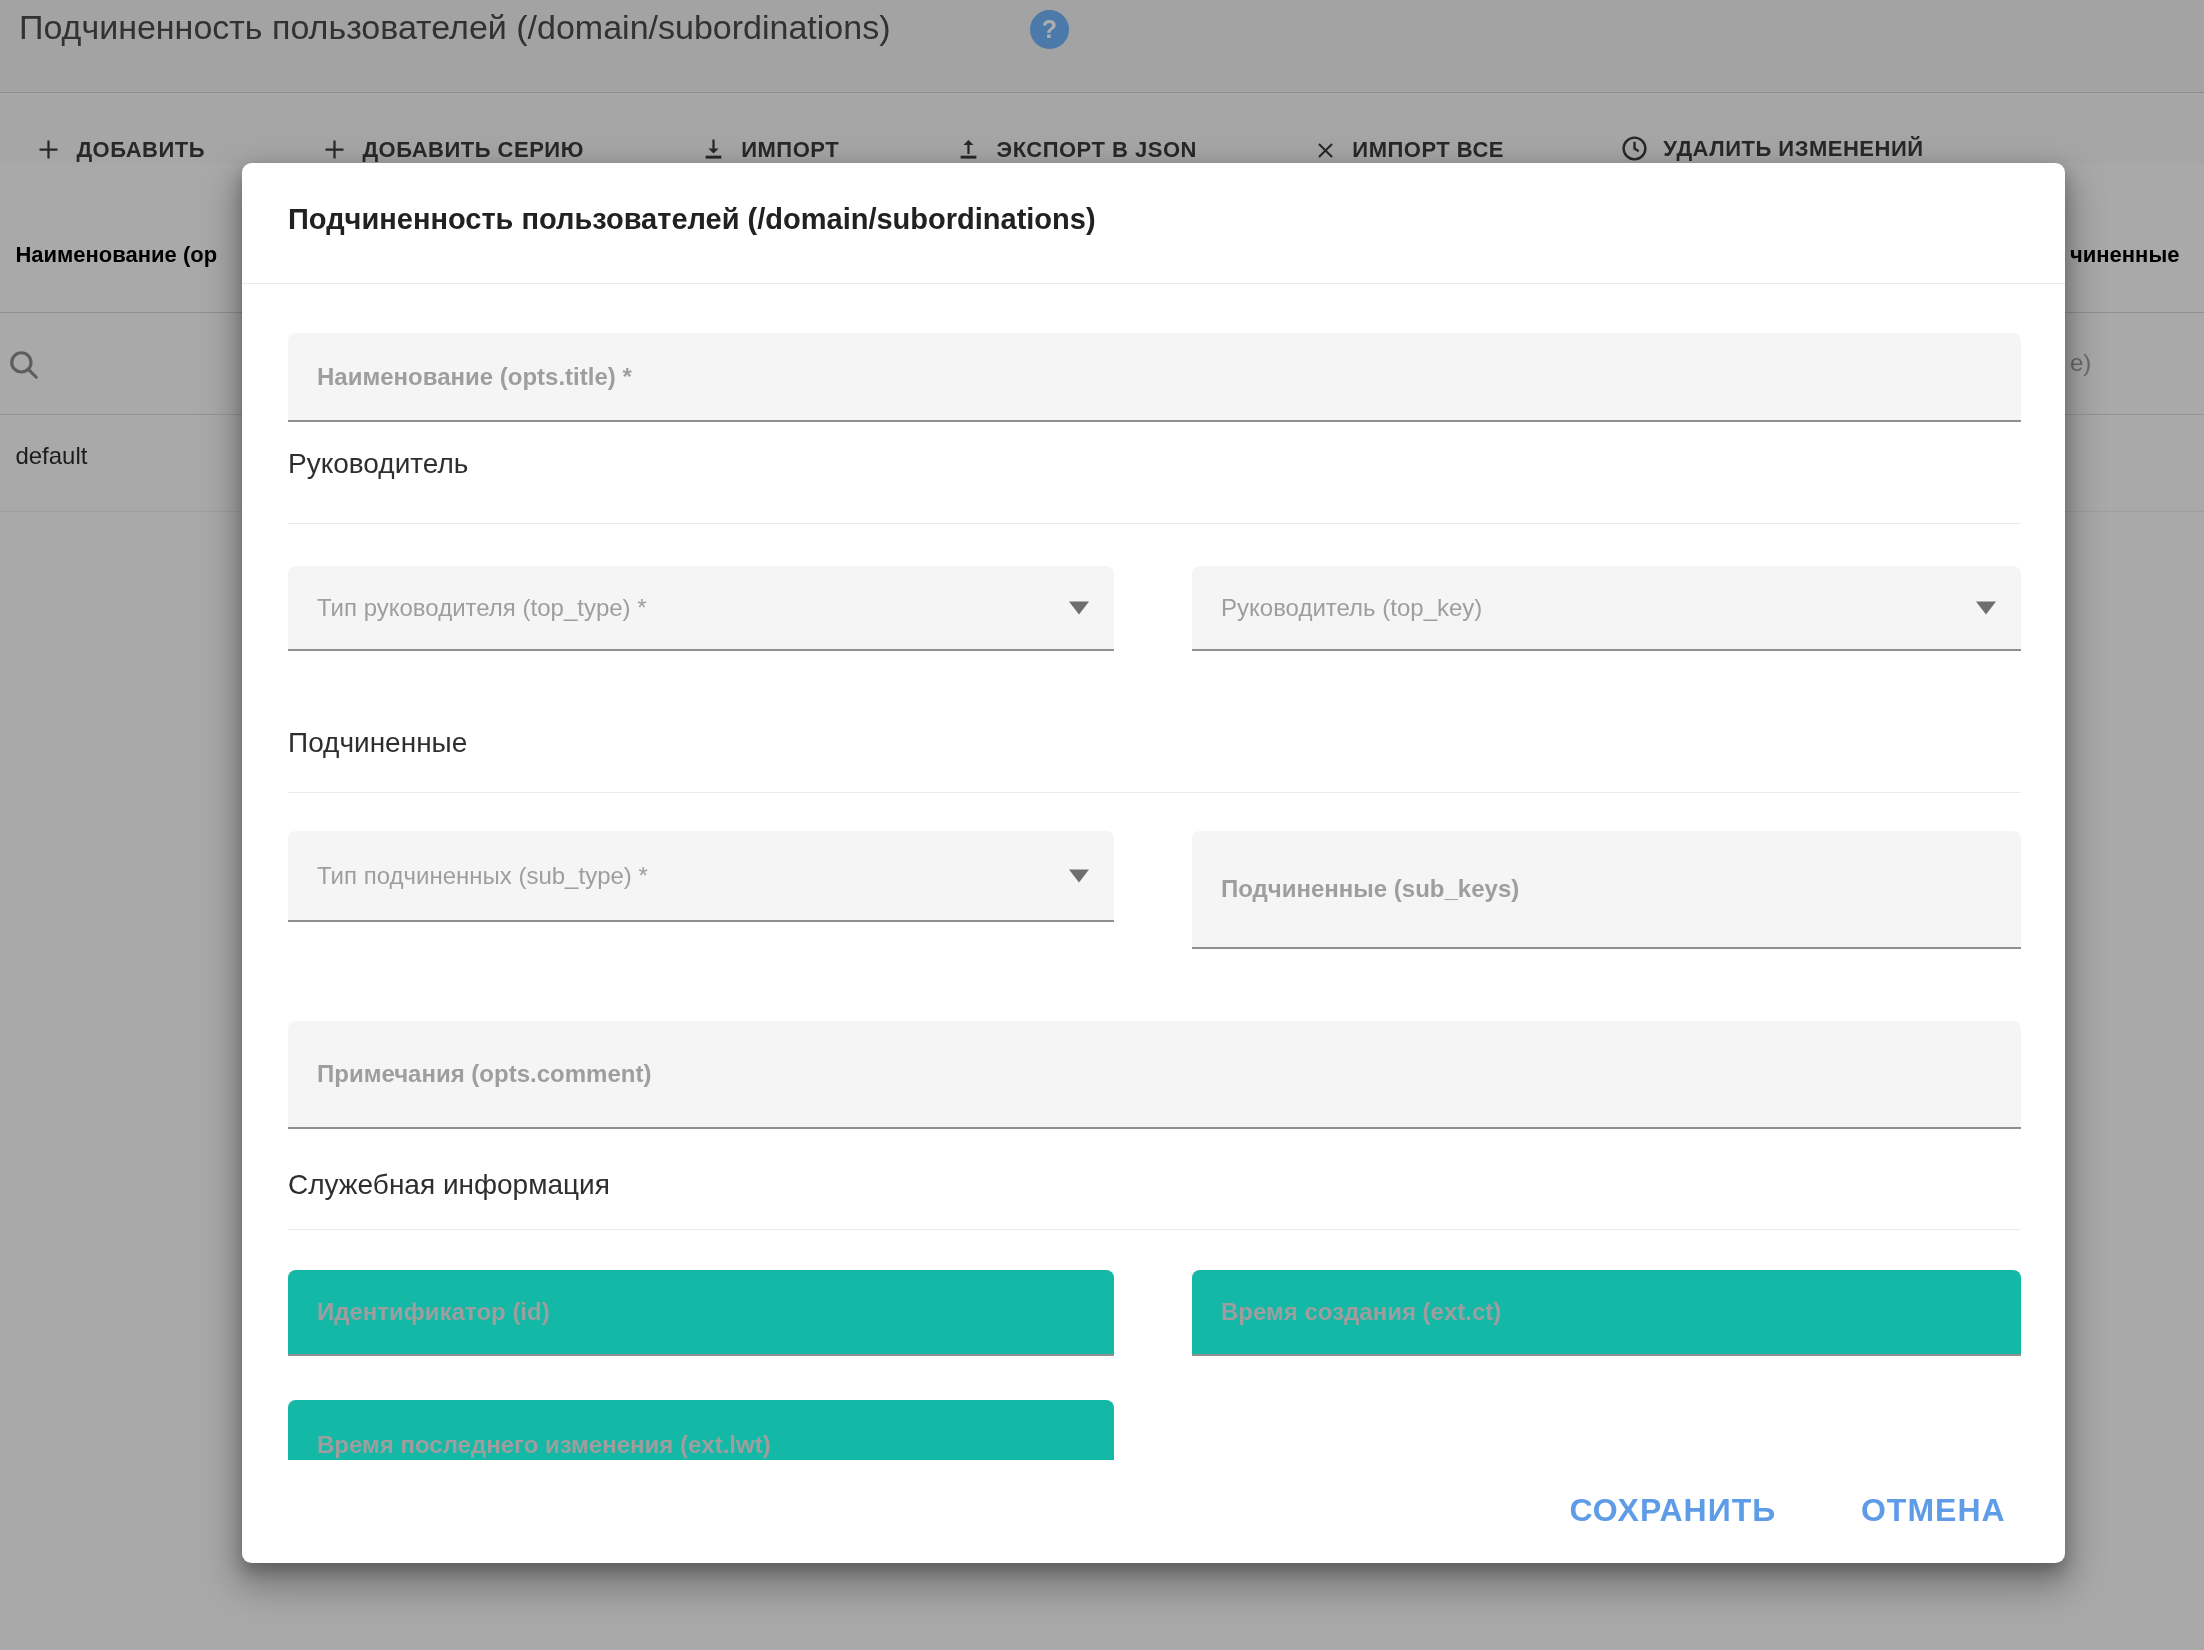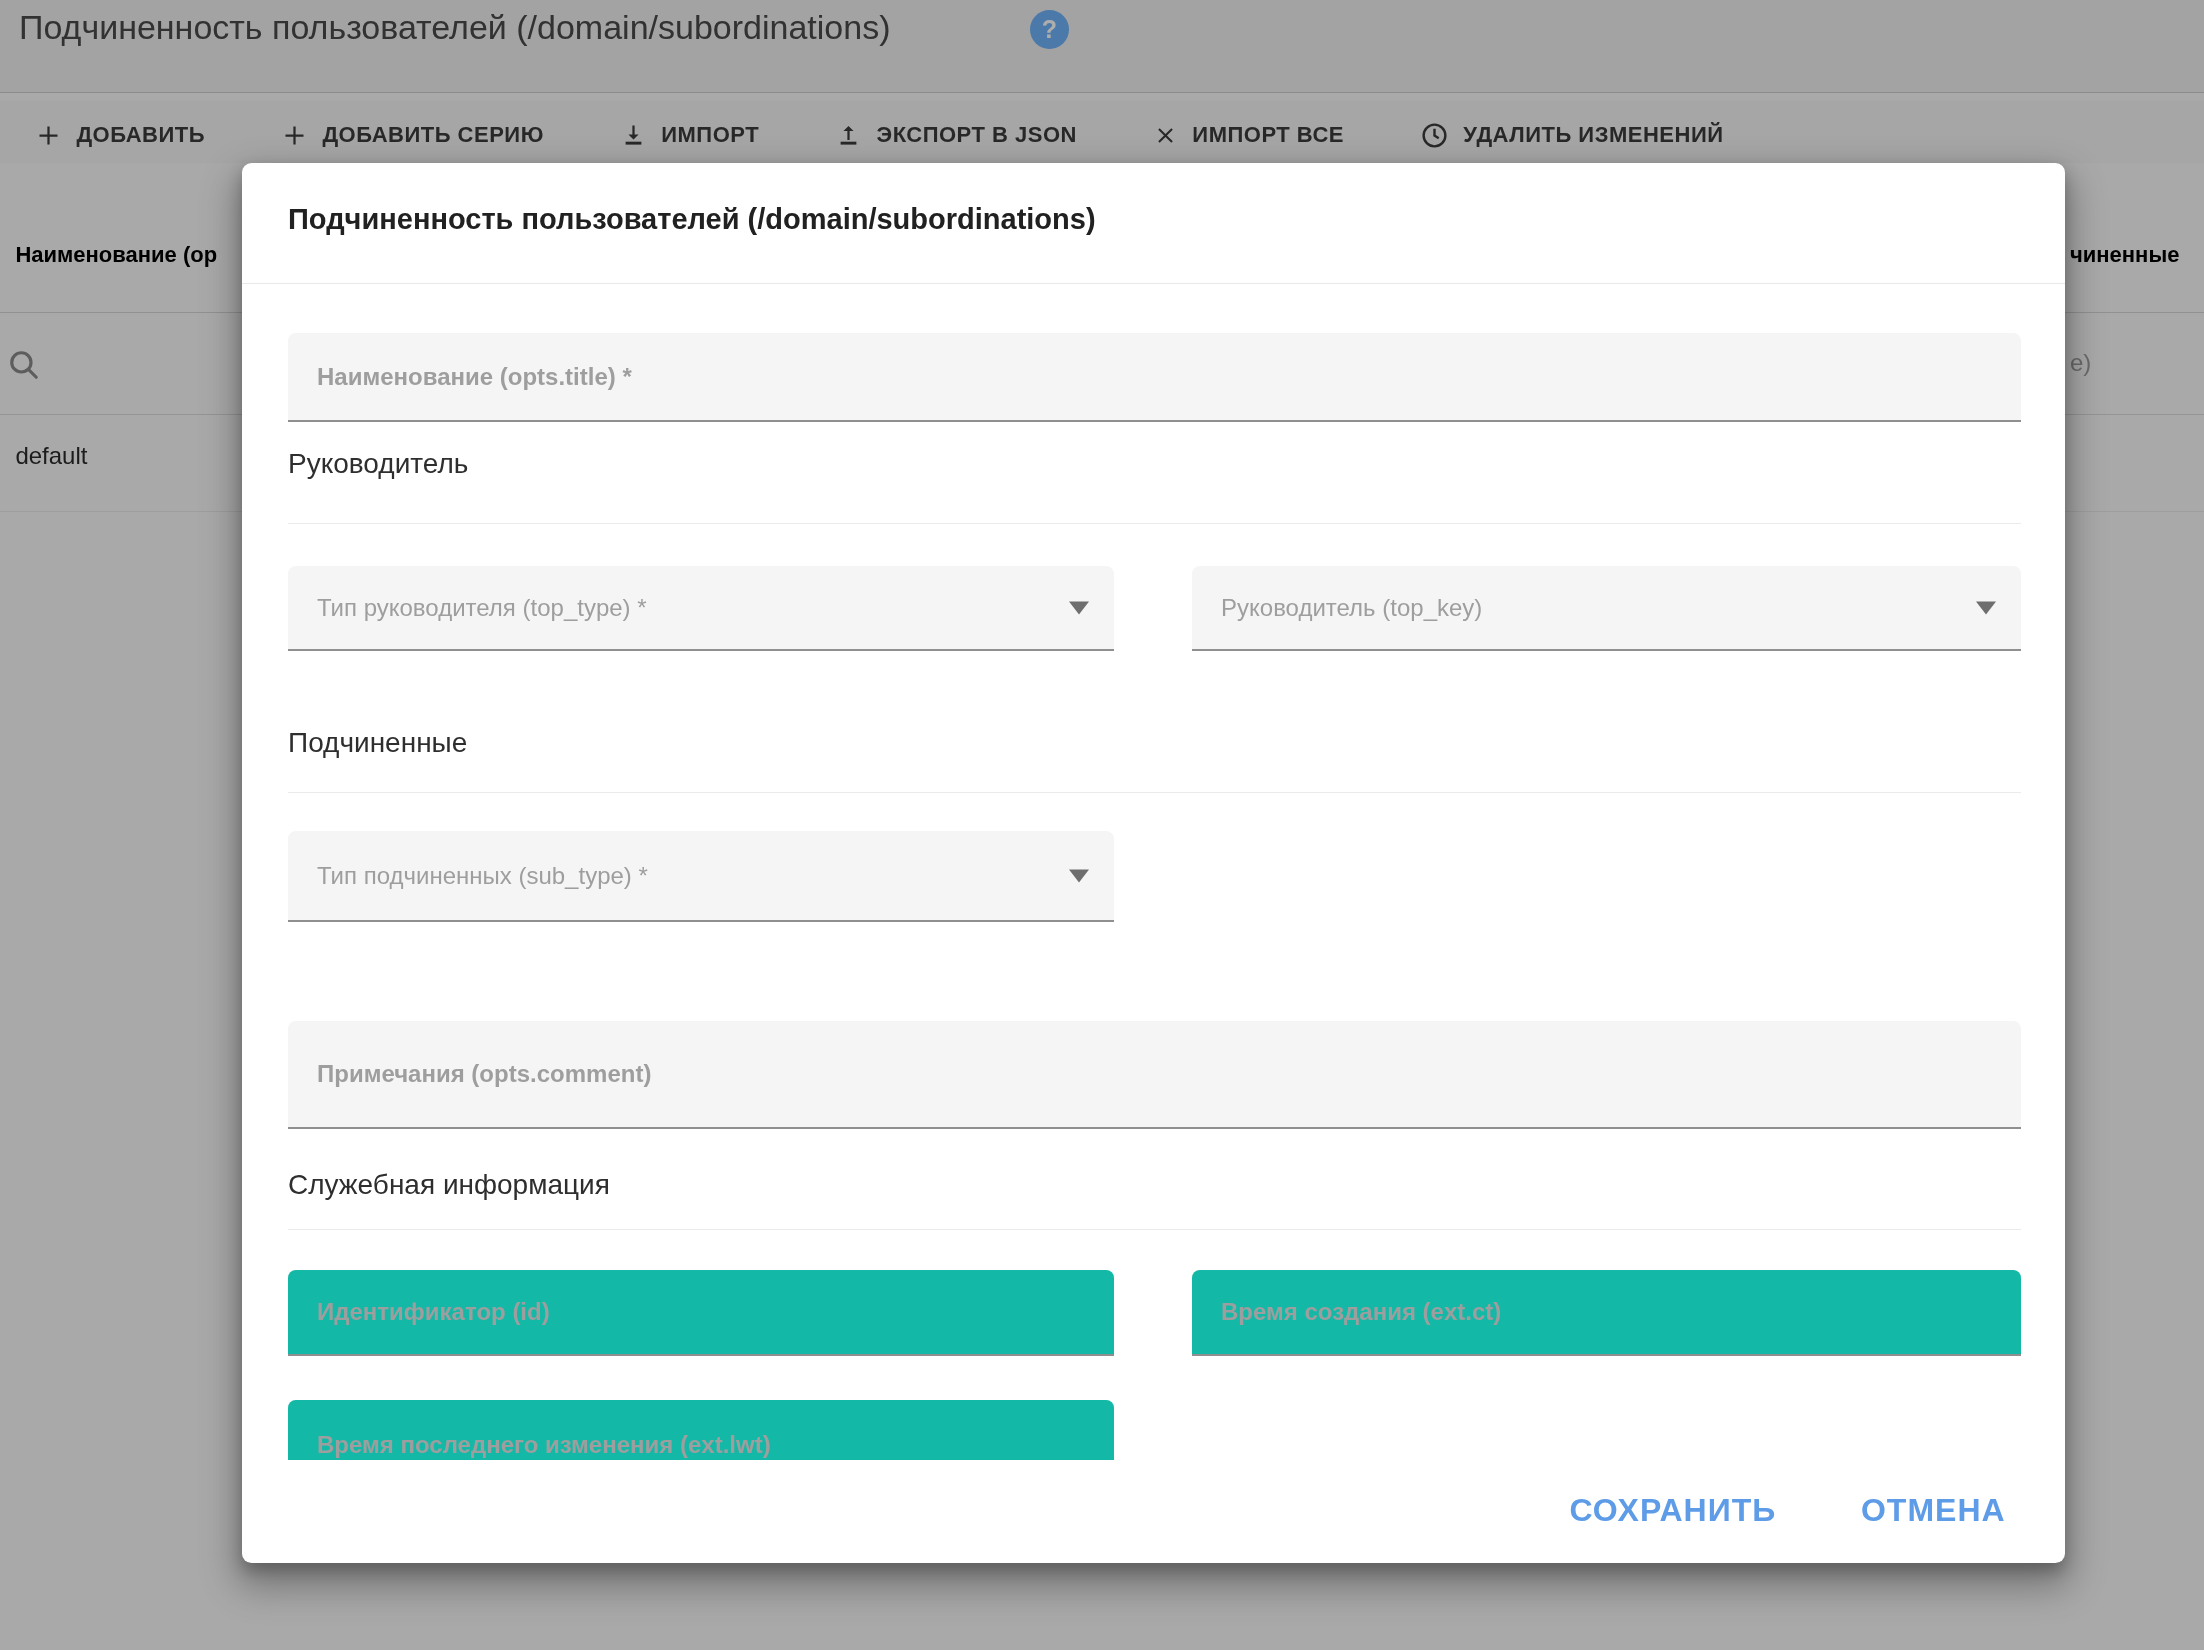--- a/index.html
+++ b/index.html
@@ -8,22 +8,22 @@
   .screen { position:relative; width:2205px; height:1650px; overflow:hidden; background:#fafafa; }
 
   
   .page { position:absolute; inset:0; }
   .page-header { position:absolute; left:0; top:0; width:2205px; height:93px;
     background:#f0f0f0; border-bottom:1.9px solid #cfcfcf; }
   .page-title { position:absolute; left:19px; top:7.7px; font-size:34px; color:#4a4a4a; white-space:nowrap; }
   .help-badge { position:absolute; left:1030px; top:9.6px; width:39px; height:39px; border-radius:50%;
     background:#6db3fb; color:#ffffff; font-size:25px; font-weight:700; display:flex; align-items:center; justify-content:center; }
 
-  .toolbar { position:absolute; left:0; top:101px; width:2205px; height:68px; background:#f5f5f5;
-    display:flex; align-items:center; padding-left:35px; gap:76px; }
+  .toolbar { position:absolute; left:0; top:95px; width:2205px; height:68px; background:#f5f5f5;
+    display:flex; align-items:flex-end; padding-left:35px; gap:116px; }
   .tb-btn { display:flex; align-items:center; gap:14.4px; background:none; border:none; cursor:pointer;
     font-family:inherit; font-size:22px; font-weight:700; letter-spacing:0.5px; color:#3c3c3c; white-space:nowrap; }
   .tb-btn svg { display:block; }
 
   .table-area { position:absolute; left:0; top:163px; width:2205px; height:1487px; background:#fafafa; }
   .thead-label { position:absolute; top:79px; font-size:22px; font-weight:700; color:#000000; white-space:nowrap; }
   .thead-border { position:absolute; left:0; top:149px; width:2205px; height:0; border-top:1.9px solid #d6d6d6; }
   .search-row-border { position:absolute; left:0; top:251px; width:2205px; height:0; border-top:1.9px solid #dcdcdc; }
   .search-icon-box { position:absolute; left:2.9px; top:181px; width:42px; height:42px; }
   .search-fragment { position:absolute; left:2070px; top:186px; font-size:24px; color:#9e9e9e; }
@@ -175,20 +175,23 @@
       <span class="arrow"></span>
     </div>
 
     <div class="section-h" style="top:564px;">Подчиненные</div>
     <div class="section-divider" style="top:629px;"></div>
 
     <div class="select-field" style="left:46px; top:668px; width:826px; height:91px;">
       <span class="ph">Тип подчиненных (sub_type) *</span>
       <span class="arrow"></span>
     </div>
+    <div class="field" style="left:950px; top:668px; width:829px; height:118px;">
+      <input type="text" placeholder="Подчиненные (sub_keys)" style="">
+    </div>
 
     <div class="field" style="left:46px; top:858px; width:1733px; height:108px;">
       <input type="text" placeholder="Примечания (opts.comment)" style="">
     </div>
 
     <div class="section-h" style="top:1006px;">Служебная информация</div>
     <div class="section-divider" style="top:1066px;"></div>
 
     <div class="field disabled" style="left:46px; top:1107px; width:826px; height:86px;">
       <input type="text" disabled="" placeholder="Идентификатор (id)" style="">

